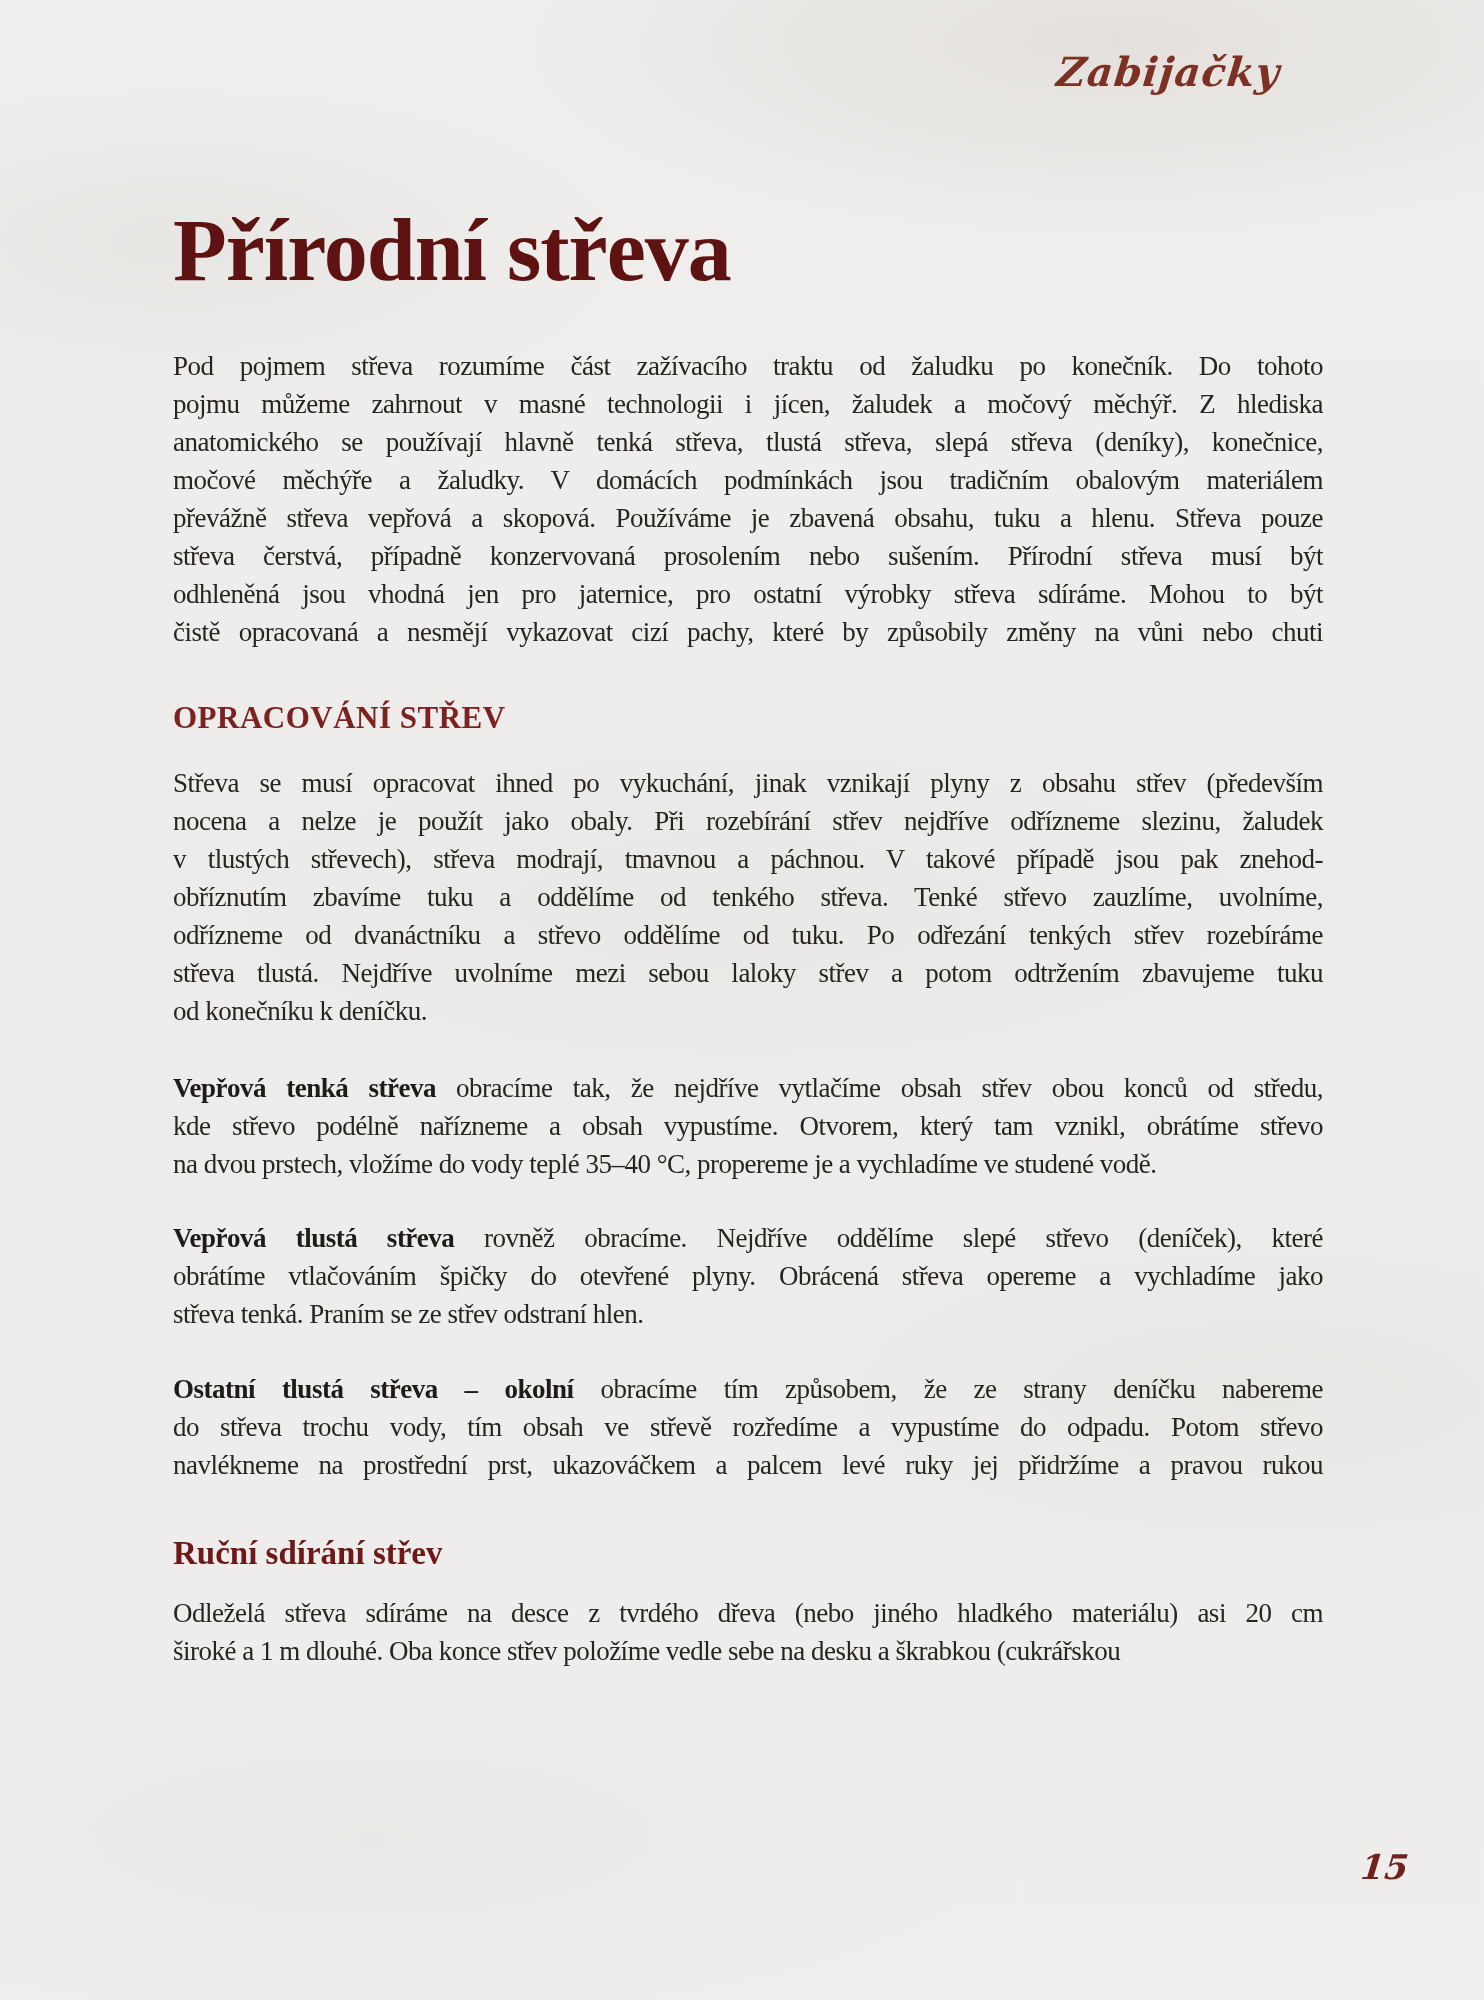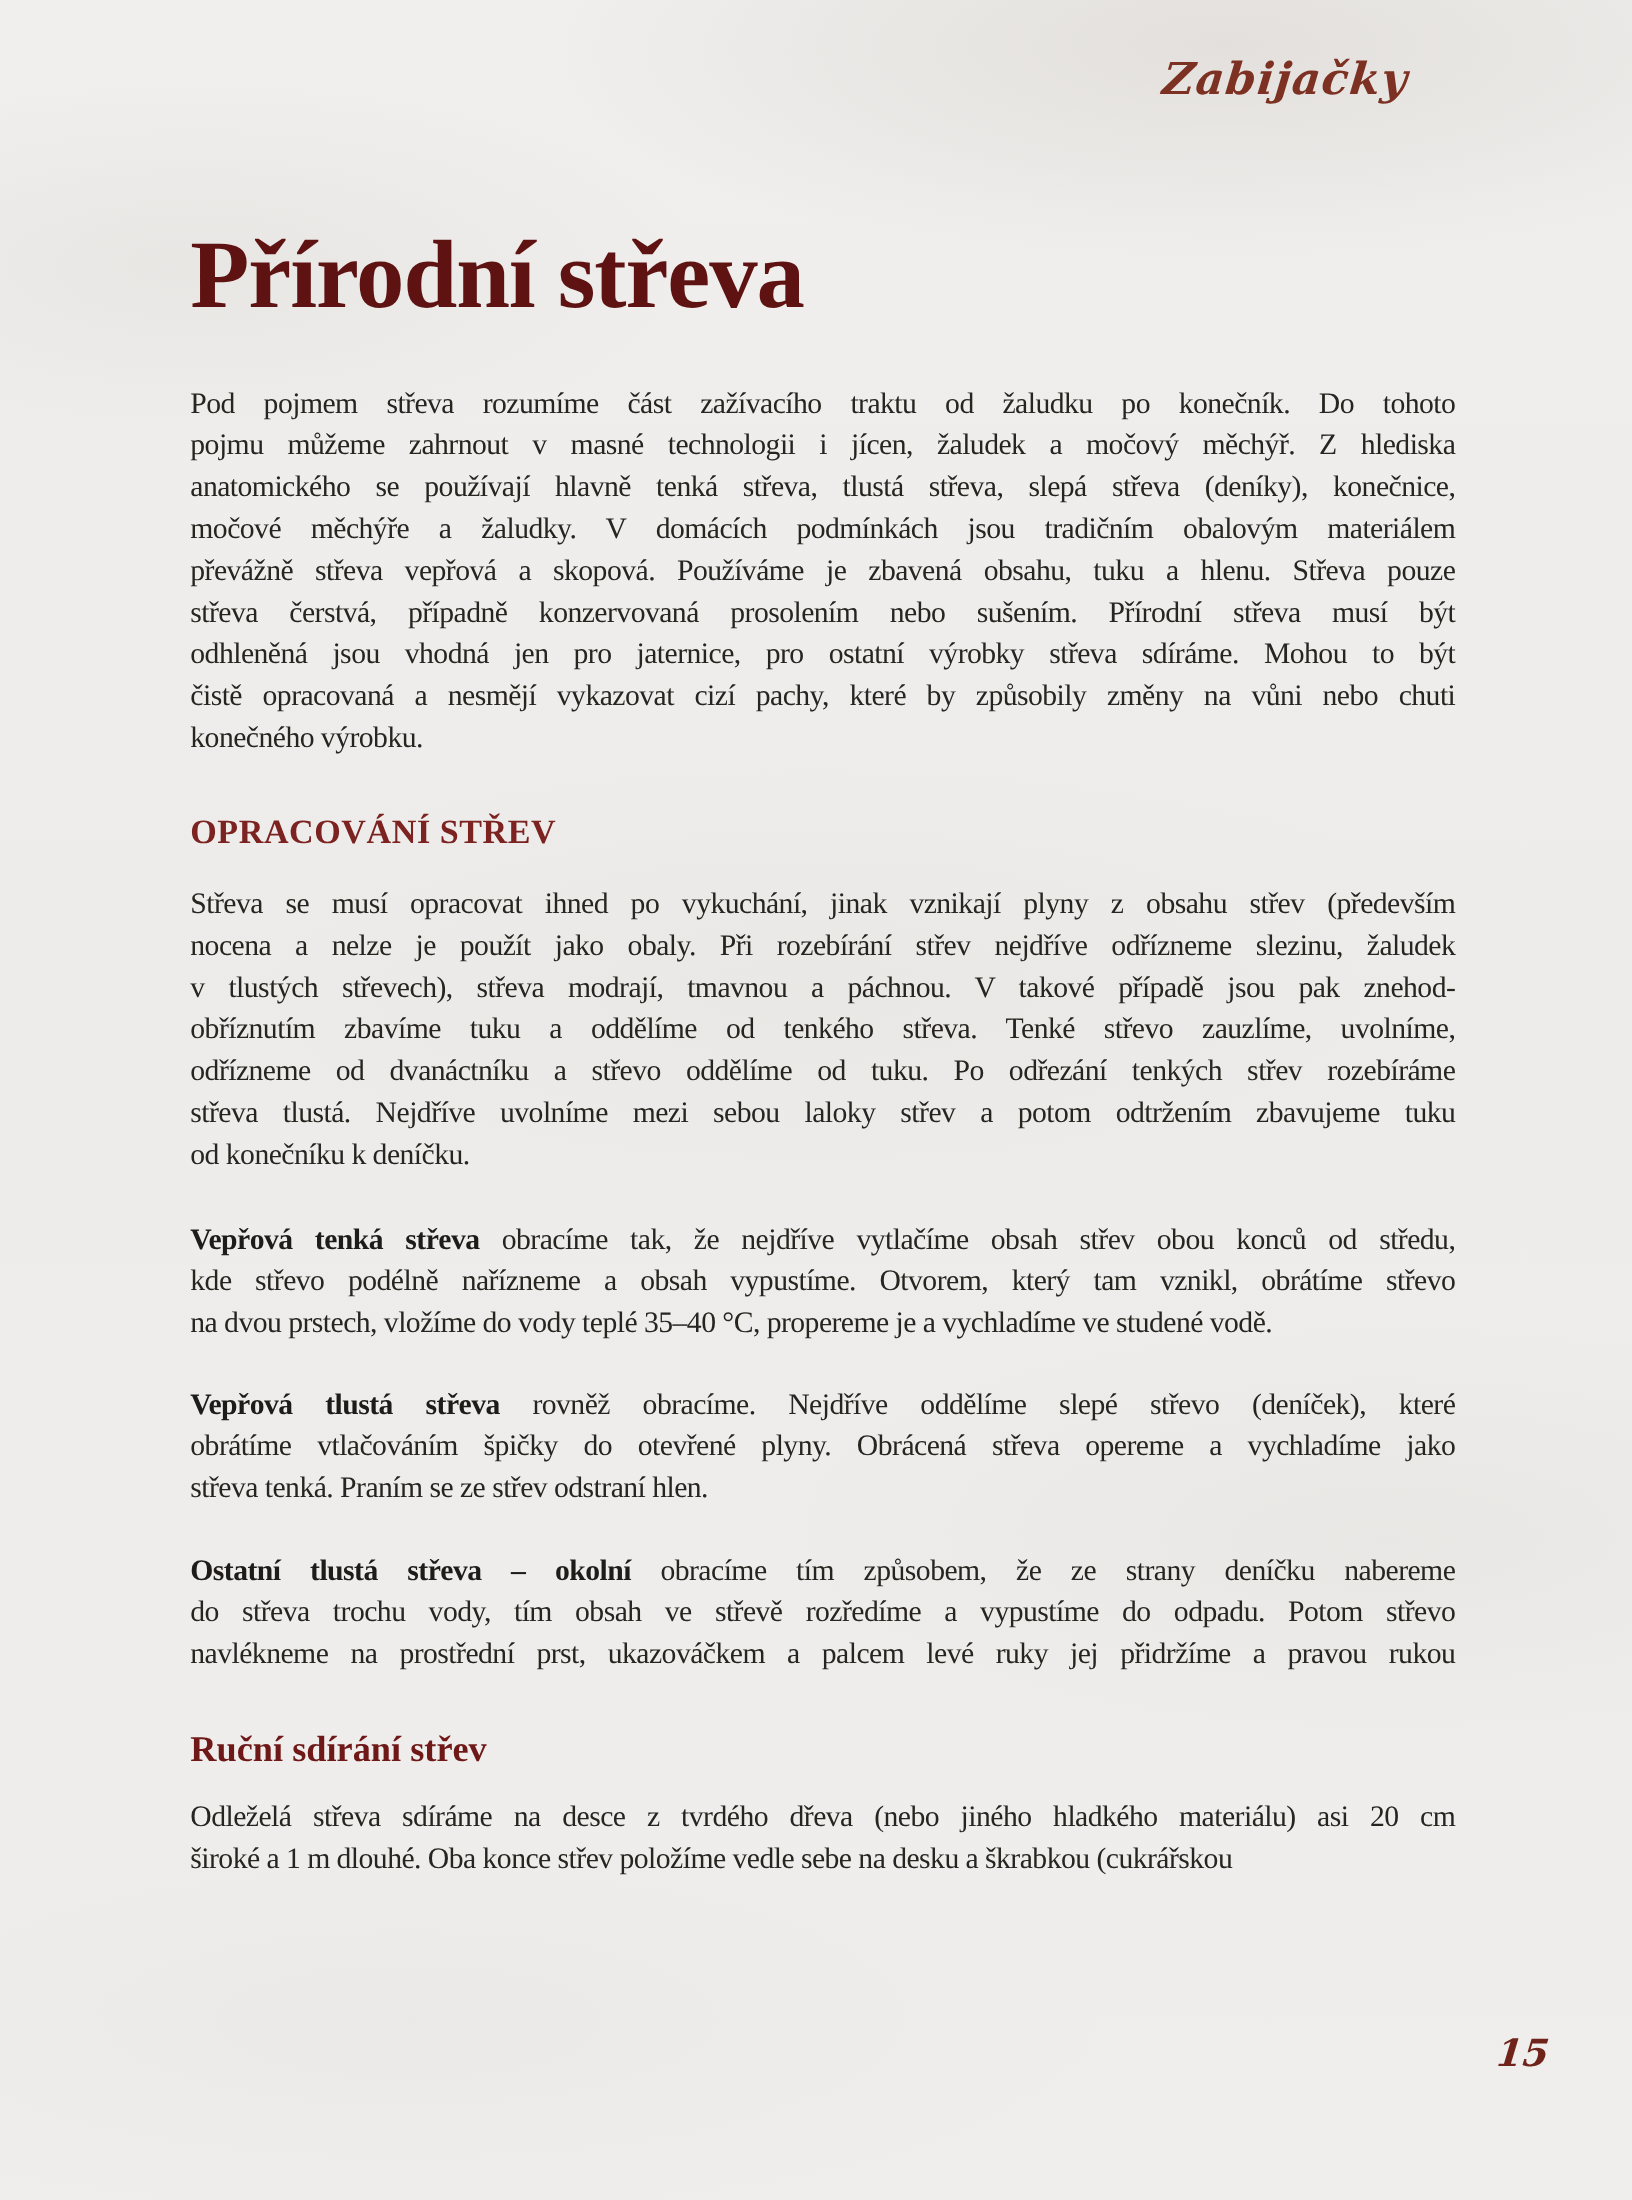--- a/index.html
+++ b/index.html
@@ -81,21 +81,20 @@
     <div id="article">
         <div class="para">
           <div class="line">Pod pojmem střeva rozumíme část zažívacího traktu od žaludku po konečník. Do tohoto</div>
           <div class="line">pojmu můžeme zahrnout v masné technologii i jícen, žaludek a močový měchýř. Z hlediska</div>
           <div class="line">anatomického se používají hlavně tenká střeva, tlustá střeva, slepá střeva (deníky), konečnice,</div>
           <div class="line">močové měchýře a žaludky. V domácích podmínkách jsou tradičním obalovým materiálem</div>
           <div class="line">převážně střeva vepřová a skopová. Používáme je zbavená obsahu, tuku a hlenu. Střeva pouze</div>
           <div class="line">střeva čerstvá, případně konzervovaná prosolením nebo sušením. Přírodní střeva musí být</div>
           <div class="line">odhleněná jsou vhodná jen pro jaternice, pro ostatní výrobky střeva sdíráme. Mohou to být</div>
           <div class="line">čistě opracovaná a nesmějí vykazovat cizí pachy, které by způsobily změny na vůni nebo chuti</div>
-          <div class="line last">konečného výrobku.</div>
         </div>
         <div class="h2">OPRACOVÁNÍ STŘEV</div>
         <div class="para">
           <div class="line">Střeva se musí opracovat ihned po vykuchání, jinak vznikají plyny z obsahu střev (především</div>
           <div class="line">nocena a nelze je použít jako obaly. Při rozebírání střev nejdříve odřízneme slezinu, žaludek</div>
           <div class="line">v tlustých střevech), střeva modrají, tmavnou a páchnou. V takové případě jsou pak znehod-</div>
           <div class="line">obříznutím zbavíme tuku a oddělíme od tenkého střeva. Tenké střevo zauzlíme, uvolníme,</div>
           <div class="line">odřízneme od dvanáctníku a střevo oddělíme od tuku. Po odřezání tenkých střev rozebíráme</div>
           <div class="line">střeva tlustá. Nejdříve uvolníme mezi sebou laloky střev a potom odtržením zbavujeme tuku</div>
           <div class="line last">od konečníku k deníčku.</div>

